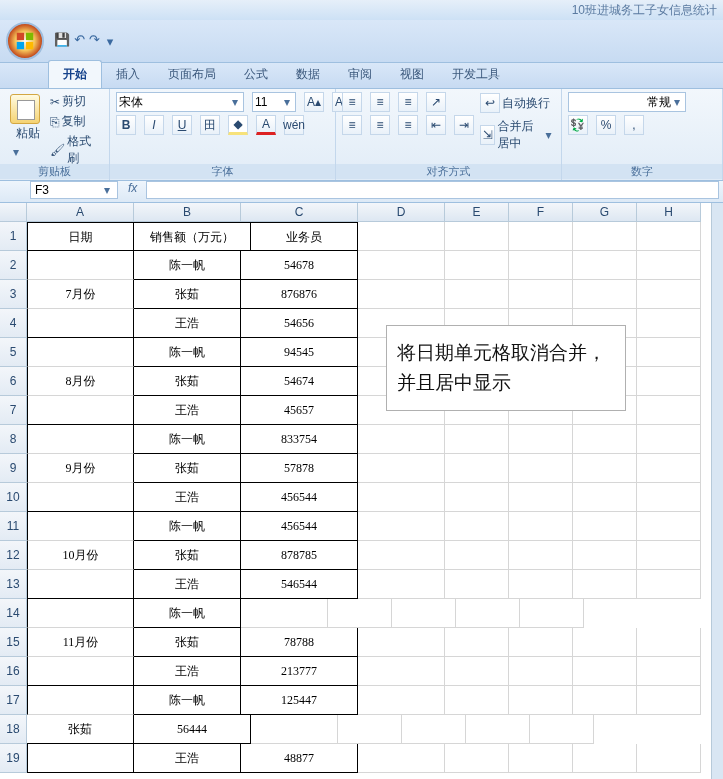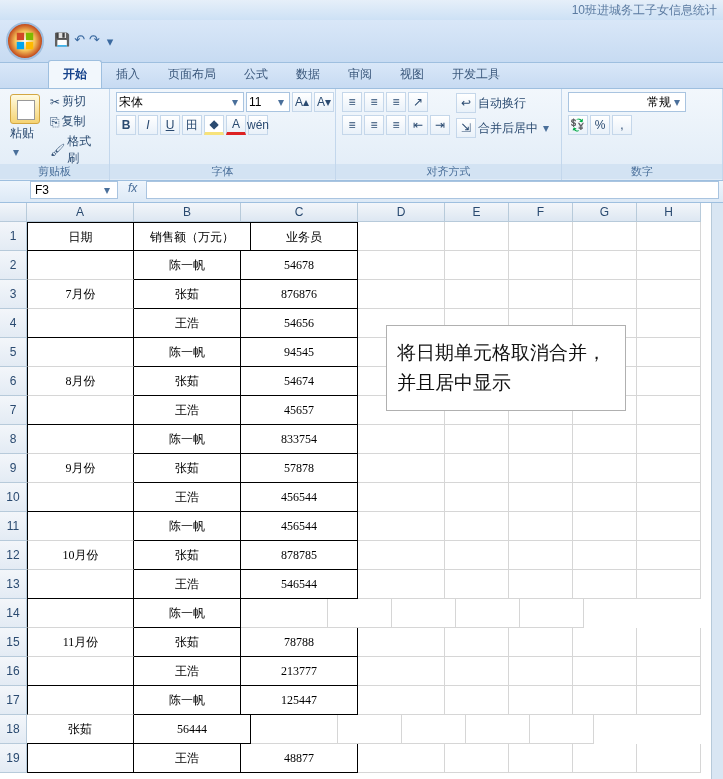--- a/index.html
+++ b/index.html
@@ -12,22 +12,22 @@
 .quick span{color:#3b6aa0;font-size:13px}
 .tabs{display:flex;align-items:flex-end;height:26px;background:linear-gradient(#d9e7f8,#c7dbf2);border-bottom:1px solid #9ebfdf;padding-left:48px}
 .tab{padding:5px 14px;color:#3b587c;cursor:pointer}
 .tab.active{background:#f2f7fc;border:1px solid #9ebfdf;border-bottom:none;border-radius:3px 3px 0 0;color:#15428b;font-weight:bold}
 .ribbon{display:flex;background:linear-gradient(#f2f7fc,#e1ecf7);border-bottom:1px solid #9ebfdf;height:92px}
 .group{border-right:1px solid #c3d7ec;padding:3px 6px 0 6px;display:flex;flex-direction:column;position:relative}
 .group-label{position:absolute;bottom:1px;left:0;right:0;text-align:center;color:#4a6f9a;background:#d3e3f3;font-size:11px;height:15px;line-height:15px}
 .group-body{display:flex;gap:4px;height:72px;align-items:flex-start}
 .btn{display:inline-flex;align-items:center;gap:2px;padding:1px 2px;color:#2a4a70}
 .vstack{display:flex;flex-direction:column;gap:1px}
-.hstack{display:flex;align-items:center;gap:2px}
-.paste-big{text-align:left;padding:2px 4px}
+.hstack{display:flex;align-items:center;gap:8px}
+.paste-big{text-align:right;padding:2px 4px}
 .paste-big .ico{width:30px;height:30px;background:linear-gradient(#fffbe1,#f5d373);border:1px solid #d3a742;border-radius:3px;margin:0 auto;position:relative}
 .paste-big .ico::after{content:"";position:absolute;left:6px;top:5px;width:16px;height:18px;background:#fff;border:1px solid #999}
 .combo{height:20px;border:1px solid #a9c4e0;background:#fff;display:inline-flex;align-items:center;padding:0 2px}
 .combo input{border:none;outline:none;height:16px;font-size:12px}
 .dd{width:12px;height:18px;display:inline-flex;align-items:center;justify-content:center;color:#4a6f9a}
 .square-btn{width:20px;height:20px;border:1px solid #c5d7ea;display:inline-flex;align-items:center;justify-content:center;color:#2a4a70;background:linear-gradient(#fff,#e9f1f9)}
 .namebox-row{display:flex;align-items:flex-start;background:linear-gradient(#eef5fc,#dce9f6);border-bottom:1px solid #9ebfdf;height:22px}
 .namebox{width:88px;border:1px solid #a9c4e0;background:#fff;height:18px;margin:0 6px 0 30px;display:flex;align-items:center;padding:0 4px;justify-content:space-between}
 .fx{width:14px;font-style:italic;color:#4a6f9a;margin:0 4px}
 .fbar{flex:1;height:18px;border:1px solid #a9c4e0;background:#fff;margin-right:4px}

